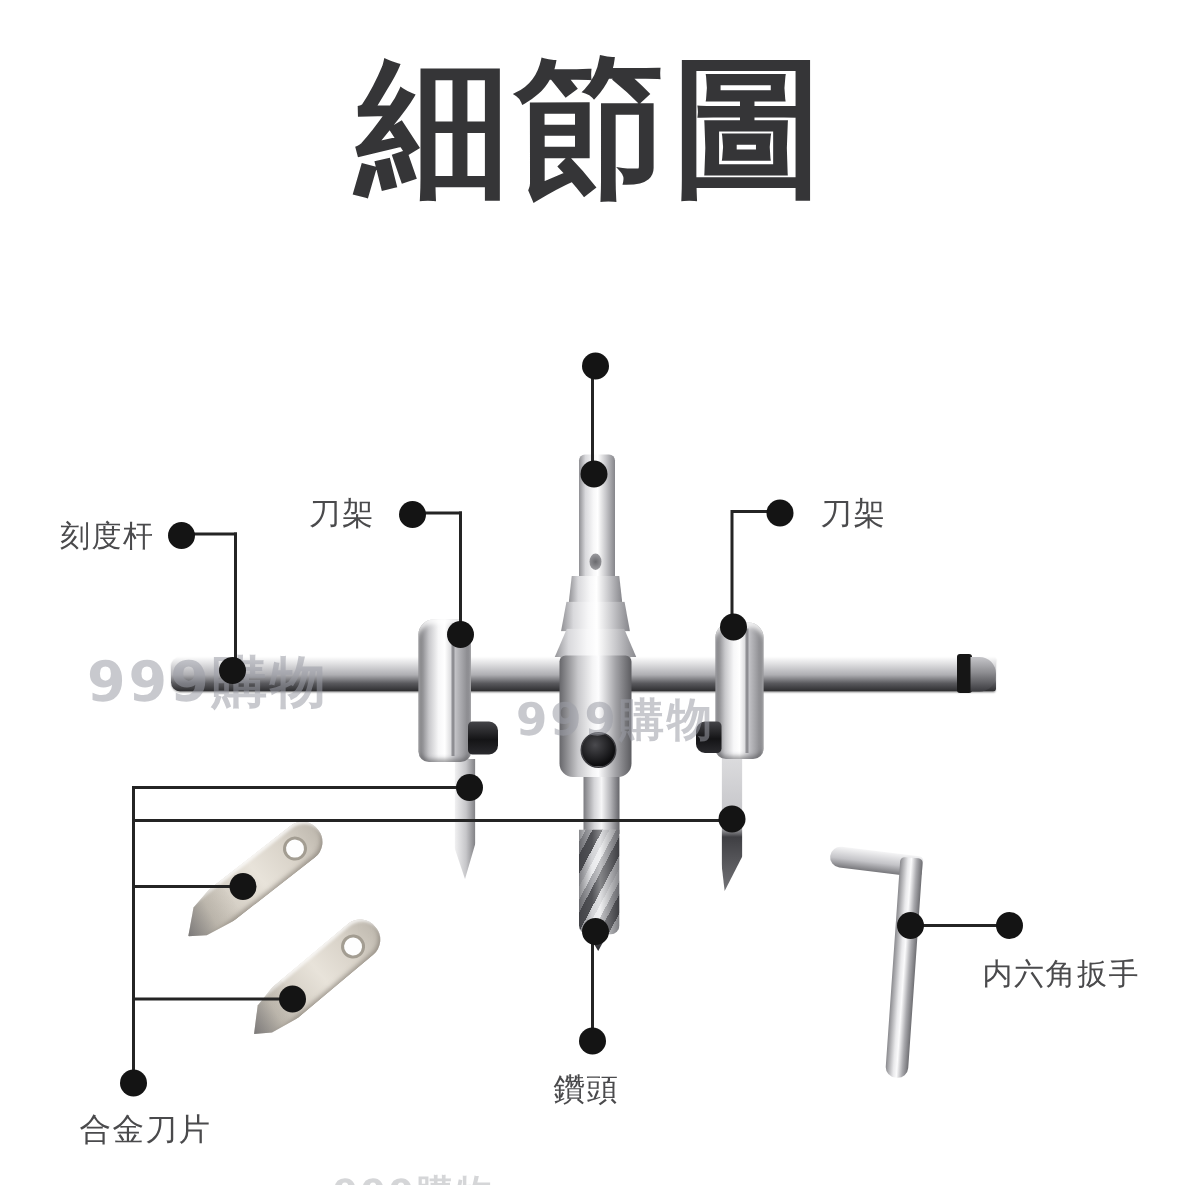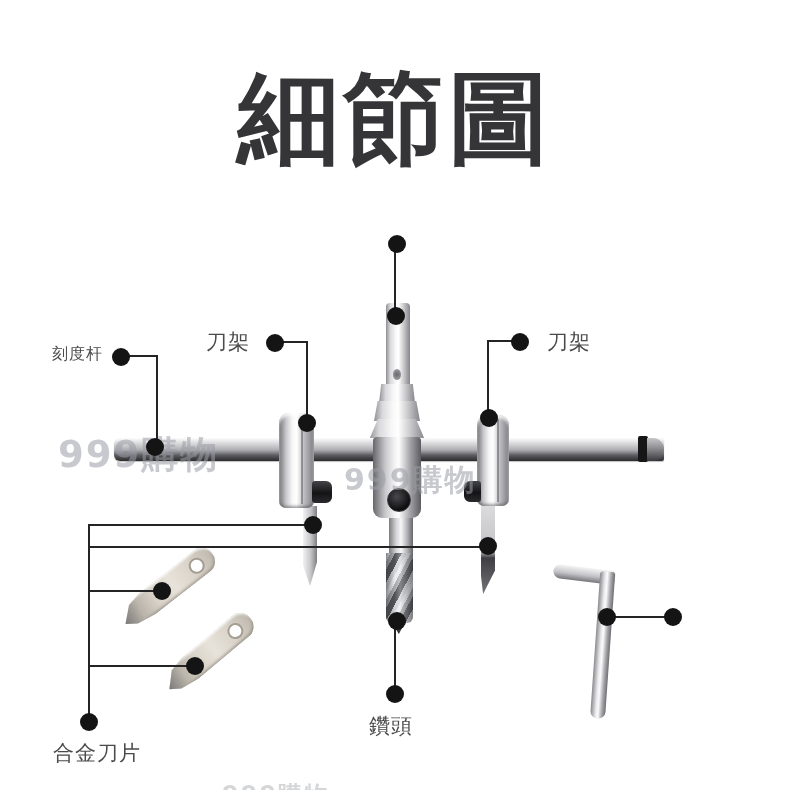--- a/index.html
+++ b/index.html
@@ -3,21 +3,21 @@
 <meta charset="utf-8">
 <style>
   html,body{margin:0;padding:0;background:#fff;}
   .stage{
     position:relative;width:790px;height:790px;background:#fff;overflow:hidden;
     font-family:"DejaVu Sans","Liberation Sans",sans-serif;
   }
   
   .title{
     position:absolute;left:0;top:30px;width:790px;text-align:center;
-    font-size:102px;font-weight:bold;color:#353537;letter-spacing:3px;line-height:1.1;margin-top:32px;
+    font-size:102px;font-weight:bold;color:#353537;letter-spacing:3px;line-height:1.1;
   }
   
   .wm{position:absolute;color:rgba(154,157,165,.55);font-weight:bold;letter-spacing:2px;z-index:5;white-space:nowrap;}
   .wm-left{left:58px;top:430px;font-size:37px;}
   .wm-center{left:344px;top:460px;font-size:30px;}
   .wm-bottom{left:222px;top:779px;font-size:24px;color:rgba(150,152,158,.4);}
   
   .part{position:absolute;}
   .metal-v{background:linear-gradient(90deg,#8f8f93 0%,#d9d9dc 18%,#f7f7f8 40%,#ffffff 52%,#c9c9cc 74%,#85858a 100%);}
   .shank-top{left:386px;top:303px;width:24px;height:83px;border-radius:4px 4px 0 0;z-index:2;}
@@ -88,21 +88,21 @@
   .hex-wrench{left:550px;top:562px;width:140px;height:165px;z-index:2;transform:rotate(1deg);}
   .hex-arm-h{position:absolute;left:2px;top:6px;width:62px;height:14px;border-radius:7px 3px 3px 7px;
     background:linear-gradient(180deg,#f5f5f6 0%,#c4c4c8 55%,#77777b 100%);transform:rotate(6deg);}
   .hex-arm-v{position:absolute;left:49px;top:10px;width:15px;height:147px;border-radius:3px 3px 7px 7px;
     background:linear-gradient(90deg,#8a8a8e 0%,#e9e9eb 35%,#fbfbfc 50%,#a9a9ad 75%,#6e6e72 100%);
     transform:rotate(3deg);transform-origin:top center;}
   
   .dot{position:absolute;width:18px;height:18px;border-radius:50%;background:#141414;z-index:7;}
   .lead{position:absolute;background:#242424;z-index:6;}
   .lbl{position:absolute;color:#4a4a4c;z-index:7;white-space:nowrap;letter-spacing:1px;}
-  .lbl-scale-rod{left:52px;top:344px;font-size:16px;text-align:right;}
+  .lbl-scale-rod{left:40px;top:344px;font-size:20px;text-align:right;}
   .lbl-holder-left{left:206px;top:328px;font-size:21px;}
   .lbl-holder-right{left:547px;top:328px;font-size:21px;}
   .lbl-drill{left:369px;top:712px;font-size:21px;}
   .lbl-wrench{left:655px;top:636px;font-size:20px;}
   .lbl-alloy{left:53px;top:739px;font-size:21px;}
 </style>
 </head>
 <body>
 
 <div class="stage">
@@ -178,15 +178,16 @@
   <div class="dot" style="left:80px;top:713px;"></div>
   <div class="dot" style="left:304px;top:516px;"></div>
   <div class="dot" style="left:479px;top:537px;"></div>
   <div class="dot" style="left:153px;top:582px;"></div>
   <div class="dot" style="left:186px;top:657px;"></div>
 
   <div class="lbl lbl-scale-rod">刻度杆</div>
   <div class="lbl lbl-holder-left">刀架</div>
   <div class="lbl lbl-holder-right">刀架</div>
   <div class="lbl lbl-drill">鑽頭</div>
+  <div class="lbl lbl-wrench">内六角扳手</div>
   <div class="lbl lbl-alloy">合金刀片</div>
 
 </div>
 
 </body></html>

